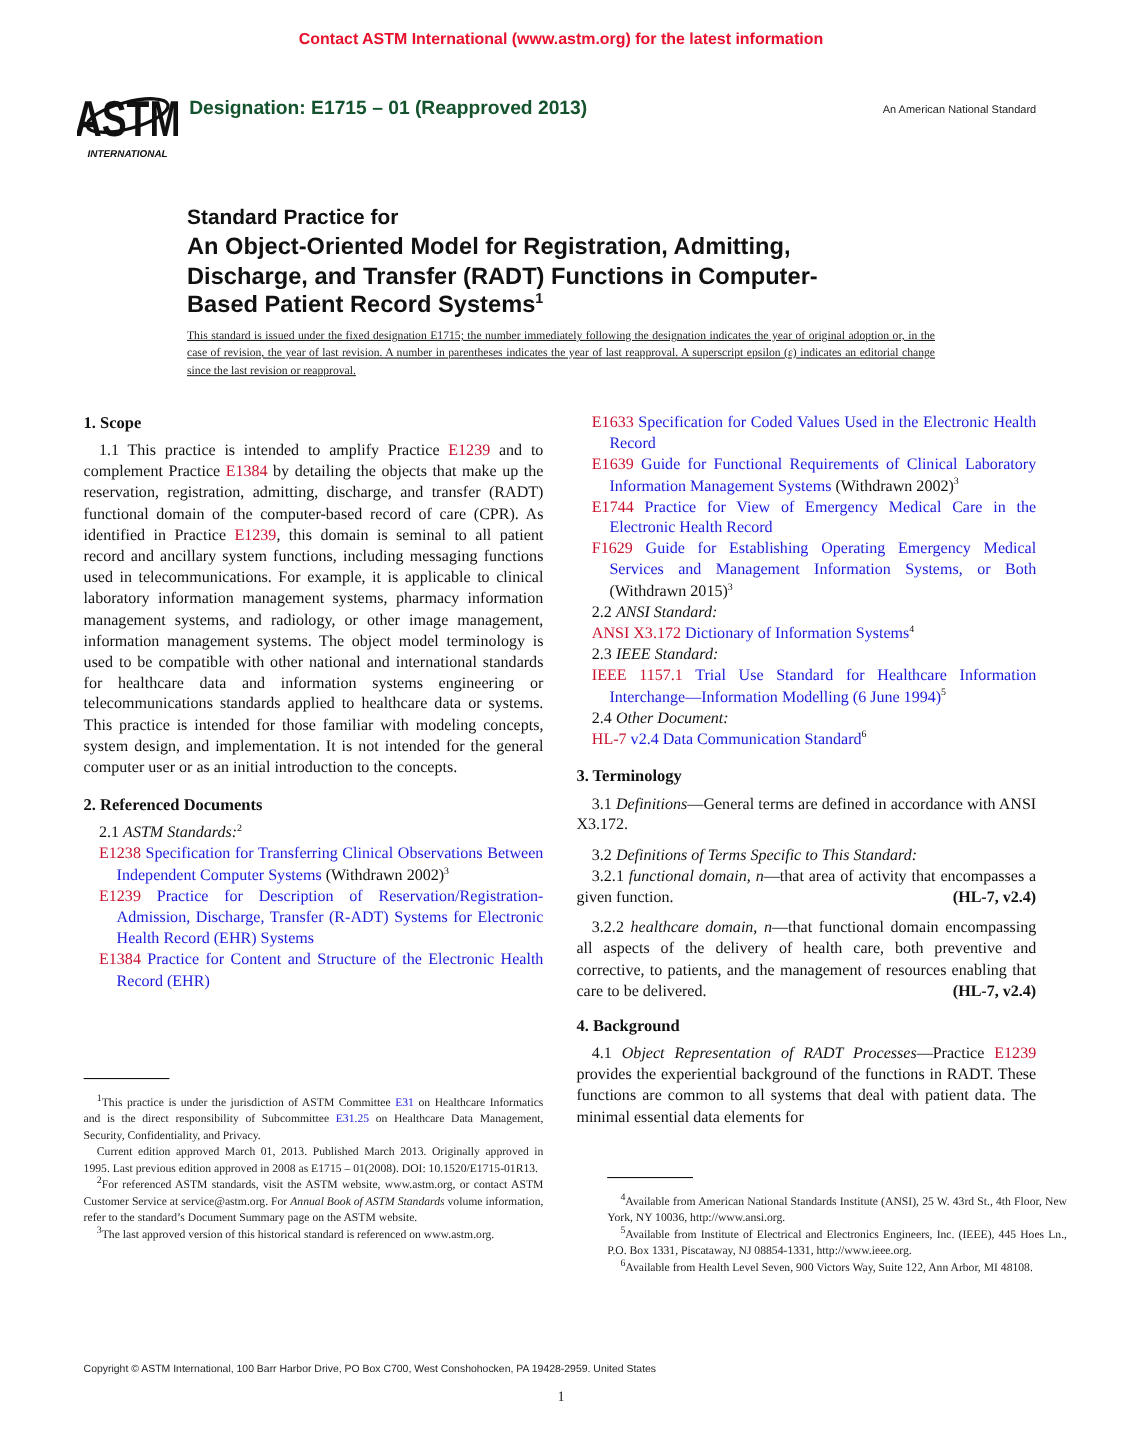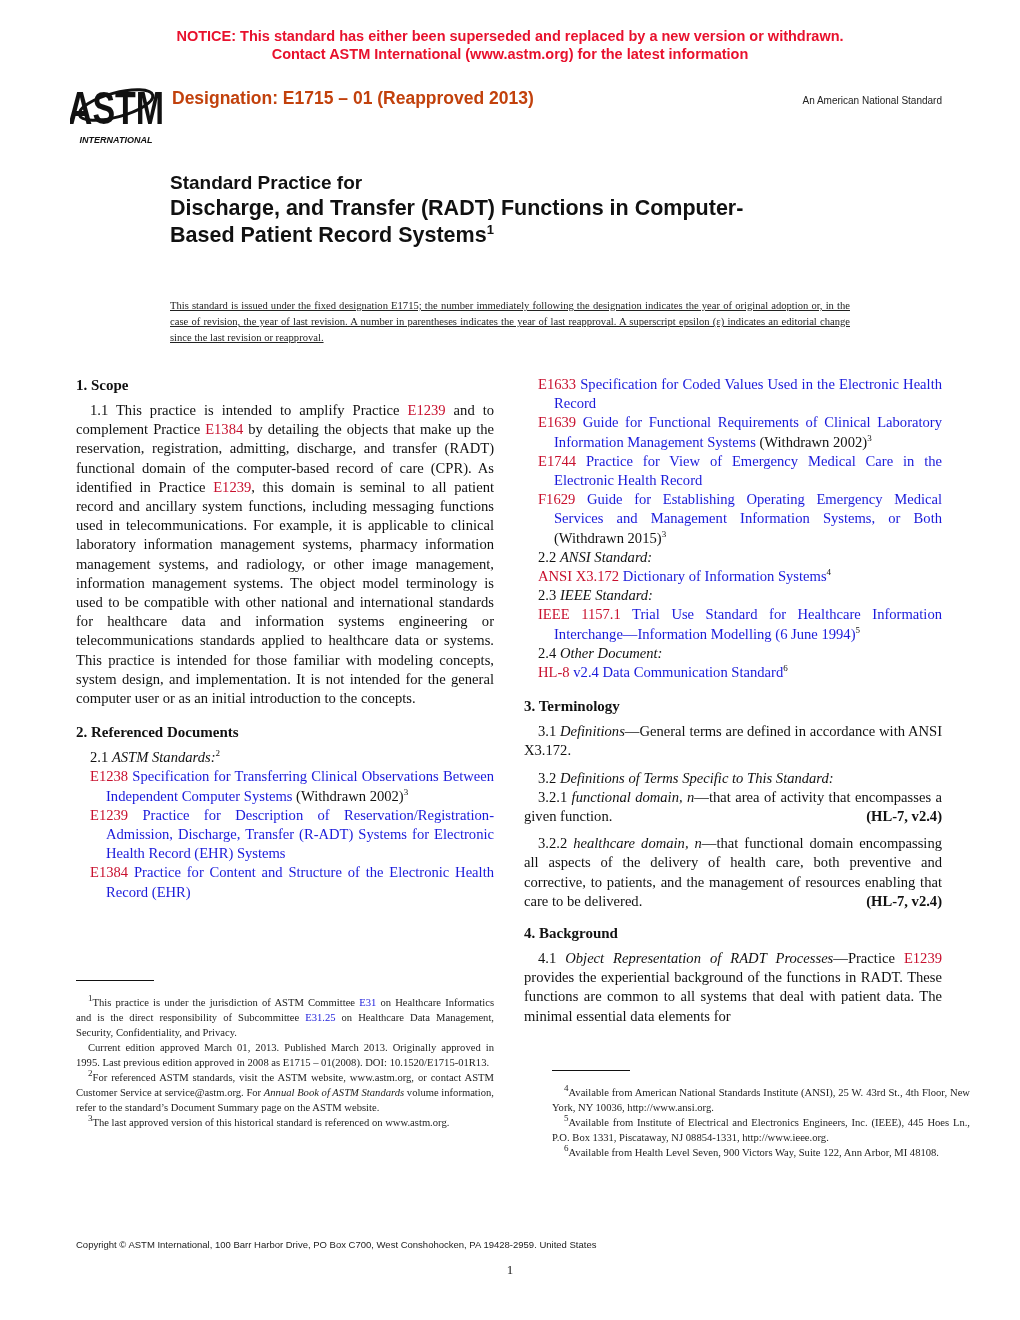--- a/index.html
+++ b/index.html
@@ -6,24 +6,24 @@
   body { width: 1020px; height: 1320px; position: relative; overflow: hidden; color: #111; }
   .serif { font-family: "Liberation Serif", "DejaVu Serif", serif; }
   .sans { font-family: "Liberation Sans", "DejaVu Sans", sans-serif; }
   .red { color: #c8102e; }
   .blue { color: #1a1adb; }
   a, .link { text-decoration: none; cursor: pointer; }
 
   #notice { position: absolute; top: 27px; left: 0; width: 1020px; text-align: center; color: #e8112d; font-weight: bold; font-size: 14.5px; line-height: 18px; }
 
   #logo { position: absolute; left: 70px; top: 74px; width: 92px; height: 72px; }
-  #designation { position: absolute; left: 172px; top: 88px; font-size: 17.5px; font-weight: bold; color: #c2410c; }
+  #designation { position: absolute; left: 172px; top: 88px; font-size: 17.5px; font-weight: bold; color: #14532d; }
   #ans { position: absolute; right: 78px; top: 95px; font-size: 10px; color: #222; }
 
-  #title-block { position: absolute; left: 170px; top: 171px; width: 700px; }
+  #title-block { position: absolute; left: 170px; top: 187px; width: 700px; }
   #title-pre { font-size: 19px; font-weight: bold; line-height: 24px; }
   #title-main { font-size: 21.5px; font-weight: bold; line-height: 26.5px; }
   #title-main sup { font-size: 13px; }
 
   #issued { position: absolute; left: 170px; top: 298px; width: 680px; font-size: 10.6px; line-height: 16px; text-align: justify; color: #222; text-decoration: underline; }
 
   .col { position: absolute; font-size: 14.6px; line-height: 19.2px; }
   #col-left { left: 76px; top: 375px; width: 418px; }
   #col-right { left: 524px; top: 375px; width: 418px; }
 
@@ -41,38 +41,38 @@
   #fn-left { position: absolute; left: 76px; top: 980px; width: 418px; }
   #fn-right { position: absolute; left: 524px; top: 1070px; width: 418px; margin-left: 28px; }
 
   #copyright { position: absolute; left: 76px; top: 1239px; font-size: 9.5px; color: #222; }
   #pageno { position: absolute; left: 0; width: 1020px; top: 1262px; text-align: center; font-size: 13px; color: #222; }
 </style>
 </head>
 <body>
 
 <div id="notice" class="sans">
-  <div>NOTICE: This standard has either been superseded and replaced by a new version or withdrawn.</div>
   <div>Contact ASTM International (www.astm.org) for the latest information</div>
 </div>
 
 <div id="logo">
   <svg width="92" height="72" viewBox="0 0 92 72">
     <ellipse cx="46" cy="31" rx="38" ry="12" fill="none" stroke="#111" stroke-width="3" transform="rotate(-15 46 31)"></ellipse>
     <text x="46" y="49" text-anchor="middle" font-family="Liberation Sans, sans-serif" font-weight="bold" font-size="34" fill="#111" transform="scale(1,1.35) translate(0,-12)">ASTM</text>
     <text x="46" y="69" text-anchor="middle" font-family="Liberation Sans, sans-serif" font-weight="bold" font-style="italic" font-size="9" fill="#111">INTERNATIONAL</text>
   </svg>
 </div>
 
 <div id="designation" class="sans">Designation: E1715 – 01 (Reapproved 2013)</div>
 <div id="ans" class="sans">An American National Standard</div>
 
 <div id="title-block" class="sans">
   <div id="title-pre">Standard Practice for</div>
   <div id="title-main">
+    <div>An Object-Oriented Model for Registration, Admitting,</div>
     <div>Discharge, and Transfer (RADT) Functions in Computer-</div>
     <div><span>Based Patient Record Systems</span><sup>1</sup></div>
   </div>
 </div>
 
 <div id="issued" class="serif">This standard is issued under the fixed designation E1715; the number immediately following the designation indicates the year of original adoption or, in the case of revision, the year of last revision. A number in parentheses indicates the year of last reapproval. A superscript epsilon (ε) indicates an editorial change since the last revision or reapproval.</div>
 
 <div id="col-left" class="col serif">
   <h2 class="sec">1.  Scope</h2>
   <p class="para"><span>1.1  This practice is intended to amplify Practice </span><a class="link red">E1239</a><span> and to complement Practice </span><a class="link red">E1384</a><span> by detailing the objects that make up the reservation, registration, admitting, discharge, and transfer (RADT) functional domain of the computer-based record of care (CPR). As identified in Practice </span><a class="link red">E1239</a><span>, this domain is seminal to all patient record and ancillary system functions, including messaging functions used in telecommunications. For example, it is applicable to clinical laboratory information management systems, pharmacy information management systems, and radiology, or other image management, information management systems. The object model terminology is used to be compatible with other national and international standards for healthcare data and information systems engineering or telecommunications standards applied to healthcare data or systems. This practice is intended for those familiar with modeling concepts, system design, and implementation. It is not intended for the general computer user or as an initial introduction to the concepts.</span></p>
@@ -98,21 +98,21 @@
   <p class="ref"><a class="link red">E1744</a> <a class="link blue">Practice for View of Emergency Medical Care in the Electronic Health Record</a></p>
   <p class="ref"><a class="link red">F1629</a> <a class="link blue">Guide for Establishing Operating Emergency Medical Services and Management Information Systems, or Both</a><span> (Withdrawn 2015)</span><sup>3</sup></p>
 
   <p class="sub"><span>2.2  </span><i>ANSI Standard:</i></p>
   <p class="ref"><a class="link red">ANSI X3.172</a> <a class="link blue">Dictionary of Information Systems</a><sup>4</sup></p>
 
   <p class="sub"><span>2.3  </span><i>IEEE Standard:</i></p>
   <p class="ref"><a class="link red">IEEE 1157.1</a> <a class="link blue">Trial Use Standard for Healthcare Information Interchange—Information Modelling (6 June 1994)</a><sup>5</sup></p>
 
   <p class="sub"><span>2.4  </span><i>Other Document:</i></p>
-  <p class="ref"><a class="link red">HL-8</a> <a class="link blue">v2.4 Data Communication Standard</a><sup>6</sup></p>
+  <p class="ref"><a class="link red">HL-7</a> <a class="link blue">v2.4 Data Communication Standard</a><sup>6</sup></p>
 
   <h2 class="sec" style="margin-top:14px">3.  Terminology</h2>
   <p class="para"><span>3.1  </span><i>Definitions</i><span>—General terms are defined in accordance with ANSI X3.172.</span></p>
   <p class="para" style="margin-bottom:0"><span>3.2  </span><i>Definitions of Terms Specific to This Standard:</i></p>
   <p class="para"><span>3.2.1  </span><i>functional domain, n</i><span>—that area of activity that encompasses a given function.</span><span class="term-src">(HL-7, v2.4)</span></p>
   <p class="para"><span>3.2.2  </span><i>healthcare domain, n</i><span>—that functional domain encompassing all aspects of the delivery of health care, both preventive and corrective, to patients, and the management of resources enabling that care to be delivered.</span><span class="term-src">(HL-7, v2.4)</span></p>
 
   <h2 class="sec" style="margin-top:12px">4.  Background</h2>
   <p class="para"><span>4.1  </span><i>Object Representation of RADT Processes</i><span>—Practice </span><a class="link red">E1239</a><span> provides the experiential background of the functions in RADT. These functions are common to all systems that deal with patient data. The minimal essential data elements for</span></p>
 </div>

